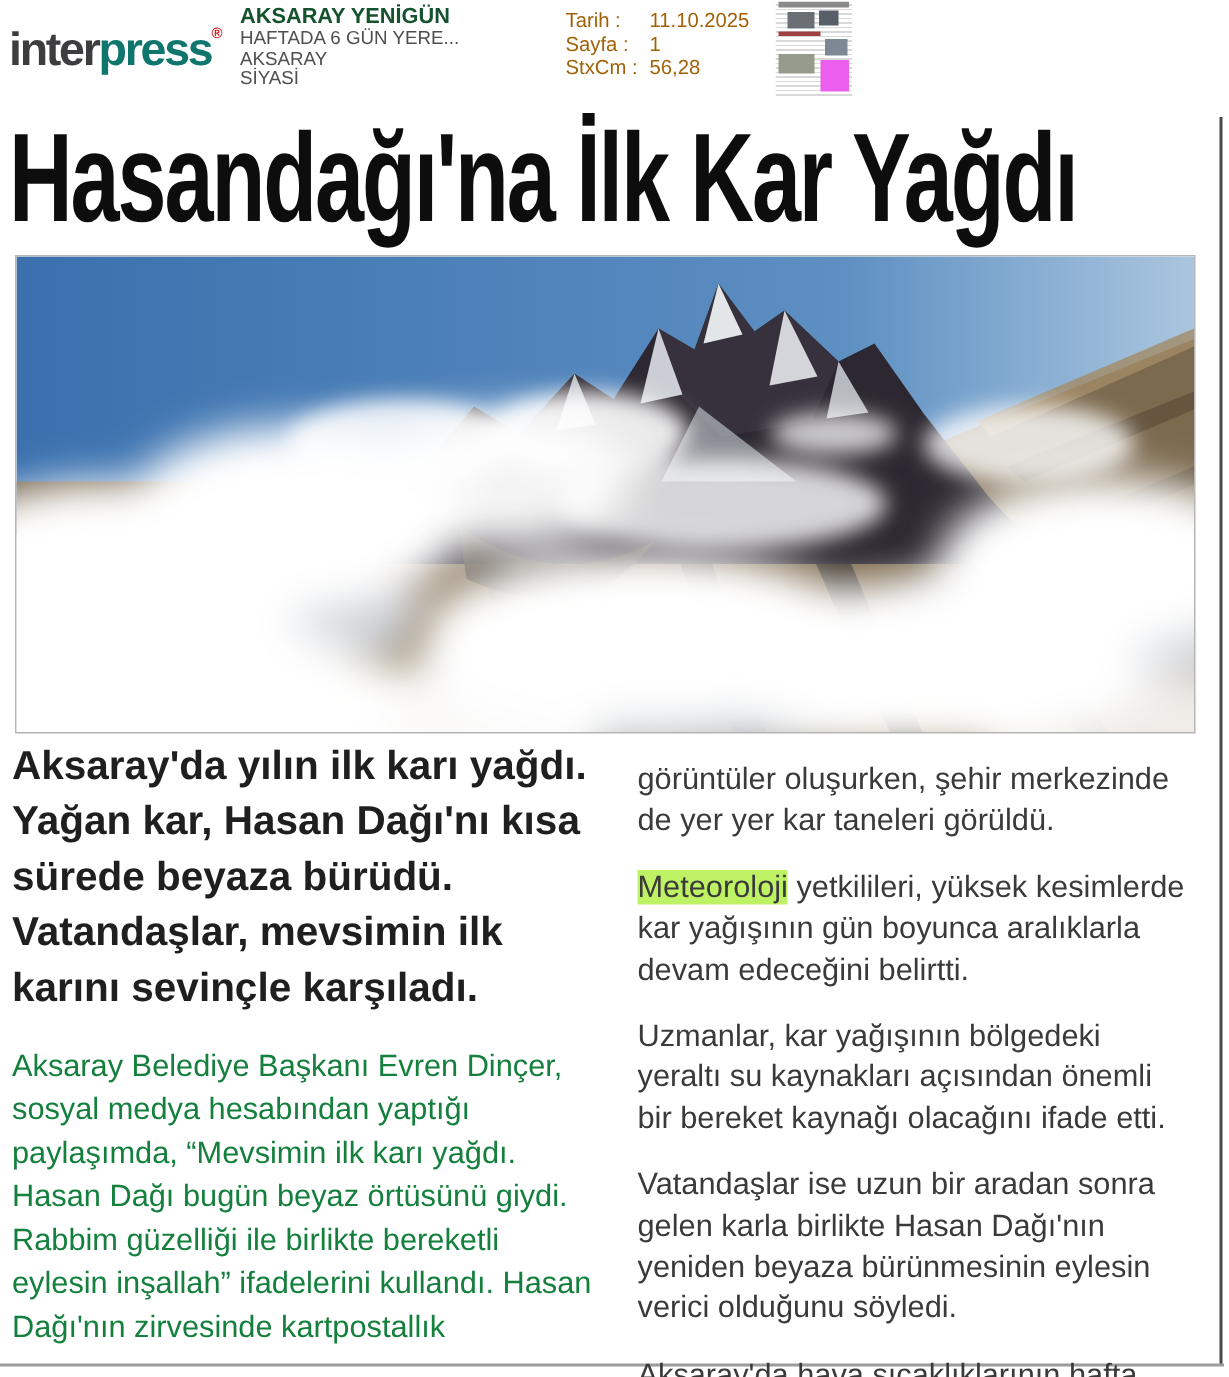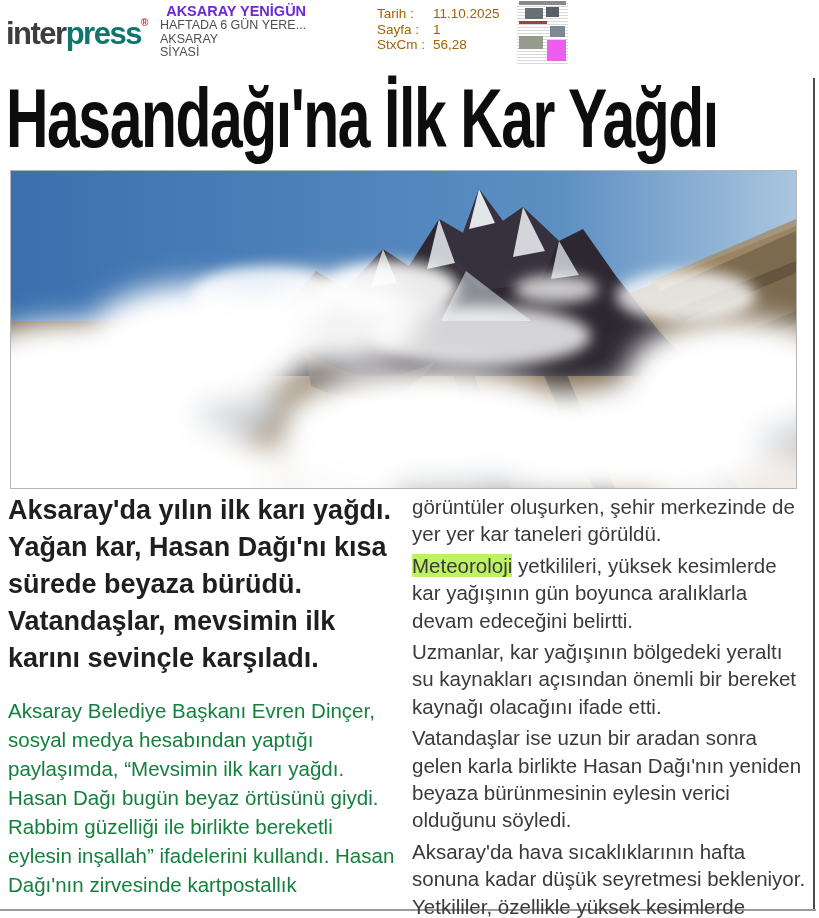--- a/index.html
+++ b/index.html
@@ -6,21 +6,21 @@
   .page{position:relative;width:819px;height:918px;background:#fff;overflow:hidden;
         font-family:"Liberation Sans",sans-serif;color:#222;}
 
   
   .logo{position:absolute;left:6px;top:6px;font-size:31px;font-weight:bold;
         letter-spacing:-1.5px;line-height:34px;white-space:nowrap;}
   .logo .p1{color:#3d3d3f;}
   .logo .p2{color:#0f766e;}
   .logo .rmark{color:#d6191f;font-size:10px;vertical-align:18px;letter-spacing:0;}
   .pub{position:absolute;left:160px;top:4px;line-height:13.5px;}
-  .pub .name{font-size:14.5px;font-weight:bold;color:#6d28d9;line-height:15px;text-align:right;}
+  .pub .name{font-size:14.5px;font-weight:bold;color:#14532d;line-height:15px;}
   .pub .sub{font-size:12.5px;color:#4f4f4f;}
   .meta{position:absolute;left:377px;top:6px;font-size:13.5px;color:#a16207;line-height:15.5px;}
   .meta .row{display:flex;}
   .meta .lab{width:56px;}
   .thumb{position:absolute;left:517px;top:1px;width:51px;height:63px;background:#fff;overflow:hidden;}
   .thumb .txt{position:absolute;inset:0;opacity:.55;
       background:repeating-linear-gradient(#fff 0 2px,#b9b9b9 2px 3px);}
   .thumb .blk{position:absolute;}
 
   
@@ -36,21 +36,21 @@
   .photo{position:absolute;left:10px;top:170px;width:785px;height:317px;
       border:1px solid #b5b5b5;box-sizing:content-box;}
   .photo svg{display:block;width:100%;height:100%;}
 
   
   .leftcol{position:absolute;left:8px;top:492px;width:390px;}
   .lead{font-size:27px;line-height:37px;font-weight:bold;text-align:left;color:#1f1f1f;}
   .lbody{margin-top:19px;font-size:20.5px;line-height:29px;color:#15803d;}
   .rightcol{position:absolute;left:408px;top:489px;width:402px;
       font-size:20.5px;line-height:27.4px;color:#3a3a3a;}
-  .rightcol p{margin:4px;}
+  .rightcol p{margin:17px;}
   .hl{background:#bef264;}
 </style>
 </head>
 <body>
 
 <div class="page">
 
   <div class="logo"><span class="p1">inter</span><span class="p2">press</span><span class="rmark">®</span></div>
 
   <div class="pub">

